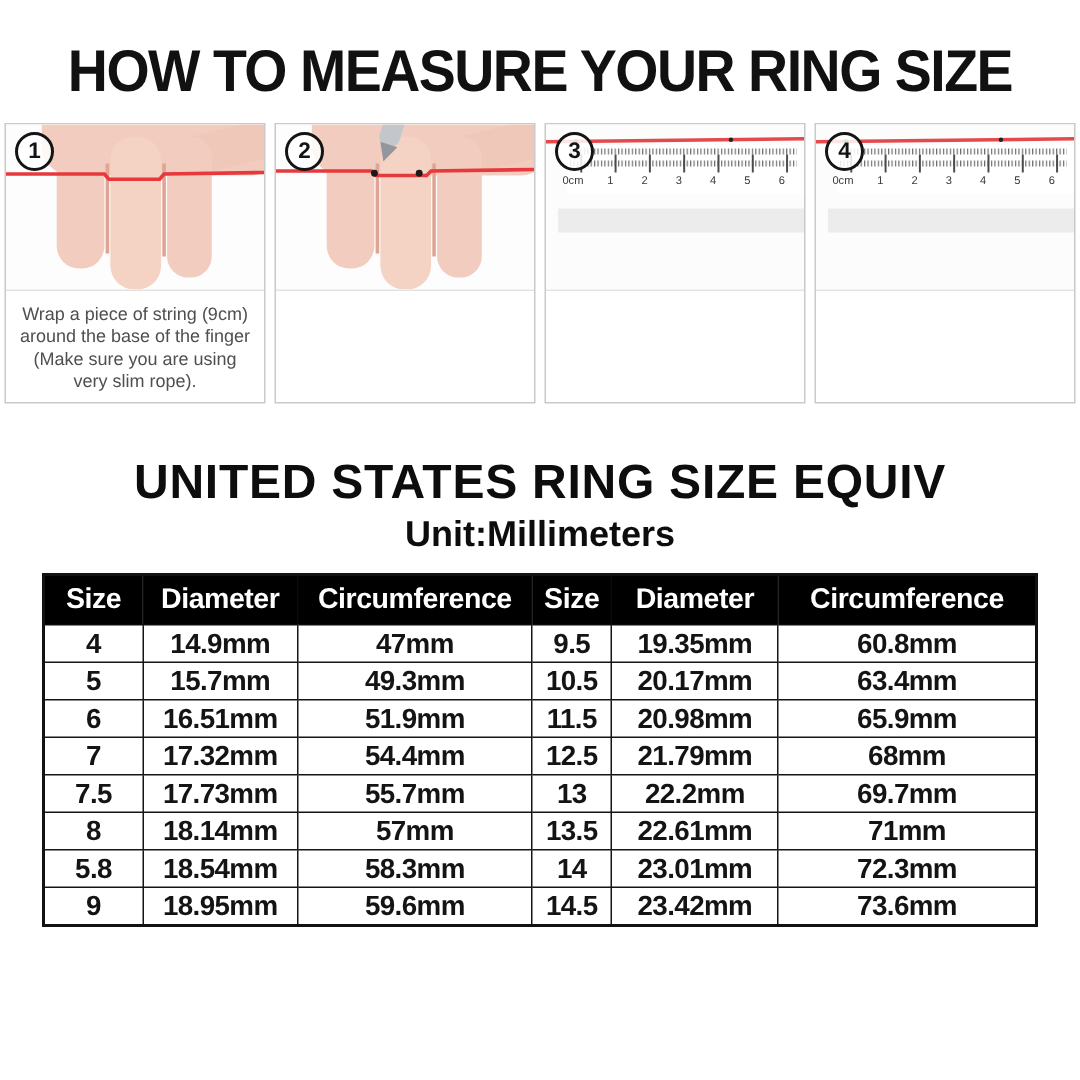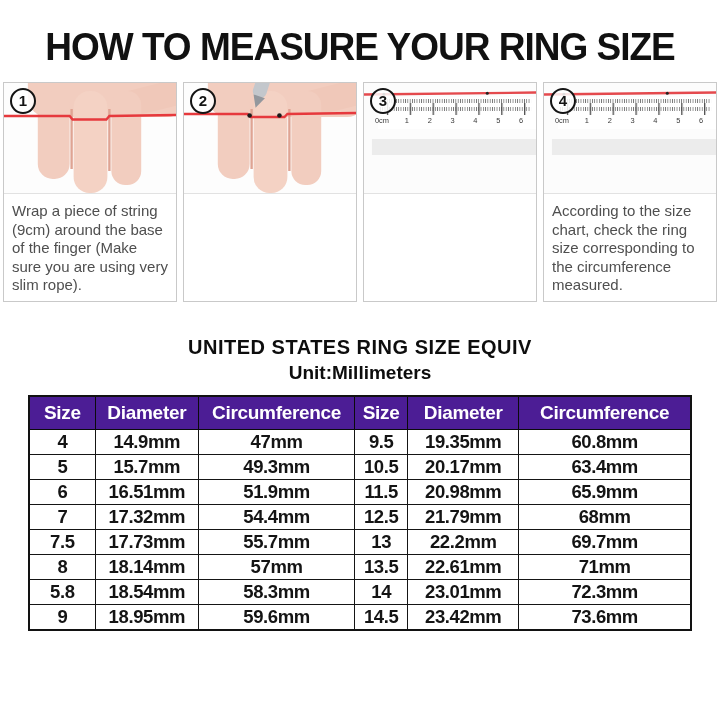--- a/index.html
+++ b/index.html
@@ -26,38 +26,38 @@
   .photo svg{display:block;width:100%;height:100%;}
   .badge{
     position:absolute;top:5px;left:6px;width:22px;height:22px;
     border:2.5px solid #141414;border-radius:50%;
     background:rgba(255,255,255,.85);
     font-size:15px;font-weight:700;line-height:22px;text-align:center;color:#141414;
     z-index:2;
   }
   .caption{
     margin:0;padding:8px 8px 6px 8px;min-height:56px;
-    font-size:15px;line-height:1.24;color:#4f4f4f;
+    font-size:12px;line-height:1.24;color:#4f4f4f;text-align:center;
   }
 
   .chart-head{margin-top:34px;text-align:center;}
   .chart-title{
-    margin:0;font-size:20px;font-weight:700;letter-spacing:.5px;color:#0d0d0d;
+    margin:0;font-size:32px;font-weight:700;letter-spacing:.5px;color:#0d0d0d;
   }
   .chart-unit{
-    margin:3px 0 0 0;font-size:19px;font-weight:700;color:#0d0d0d;
+    margin:3px 0 0 0;font-size:24px;font-weight:700;color:#0d0d0d;
   }
 
   table.ring-table{
     width:664px;margin:11px auto 0 auto;
     border-collapse:collapse;table-layout:fixed;
     border:2.5px solid #121212;
   }
   .ring-table th{
-    background:#4c1d95;color:#fff;
+    background:#000000;color:#fff;
     font-size:19px;font-weight:700;letter-spacing:-.3px;
     padding:5px 0;border:1.4px solid #0b0b0b;
   }
   .ring-table td{
     text-align:center;font-size:18.5px;font-weight:700;letter-spacing:-.4px;
     color:#141414;padding:1px 0;border:1.4px solid #151515;
   }
 
   .ticklabel{font-family:"Liberation Sans",sans-serif;font-size:7.5px;fill:#3a3a3a;}
 </style>
@@ -163,21 +163,20 @@
           <circle cx="124" cy="10.2" r="1.5" fill="#222"></circle>
           <text class="ticklabel" x="11" y="40">0cm</text>
           <text class="ticklabel" x="41" y="40">1</text>
           <text class="ticklabel" x="64" y="40">2</text>
           <text class="ticklabel" x="87" y="40">3</text>
           <text class="ticklabel" x="110" y="40">4</text>
           <text class="ticklabel" x="133" y="40">5</text>
           <text class="ticklabel" x="156" y="40">6</text>
         </svg>
       </div>
-      <p class="caption">According to the size chart, check the ring size corresponding to the circumference measured.</p>
     </div>
 
   </div>
 
   <div class="chart-head">
     <h2 class="chart-title">UNITED STATES RING SIZE EQUIV</h2>
     <p class="chart-unit">Unit:Millimeters</p>
   </div>
 
   <table class="ring-table">

